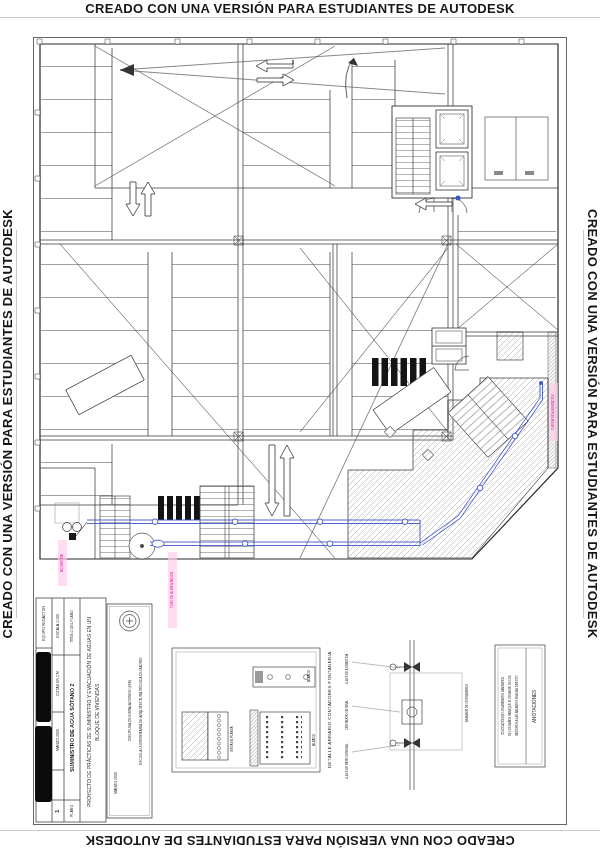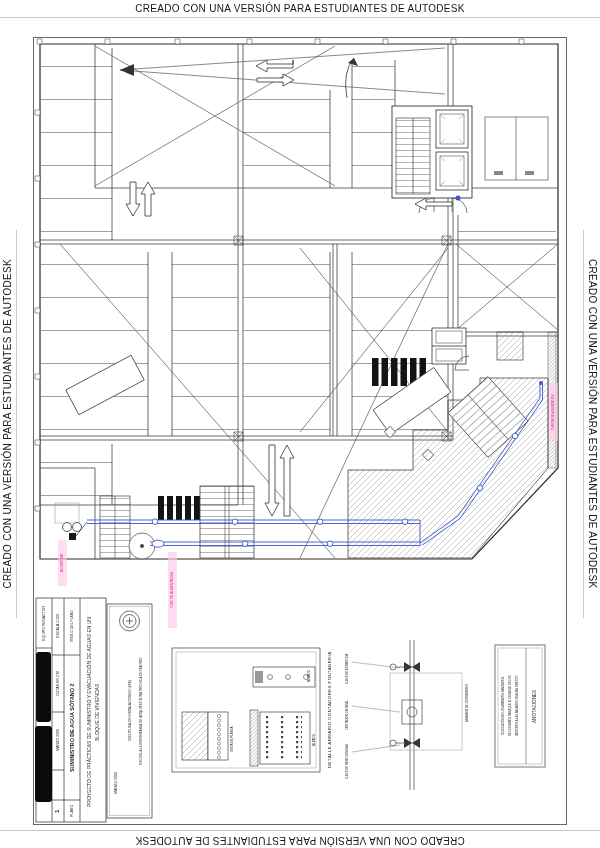--- a/index.html
+++ b/index.html
@@ -3,21 +3,21 @@
 <meta charset="utf-8">
 <style>
   html,body{margin:0;padding:0;background:#fff;}
   #sheet{position:relative;width:600px;height:848px;background:#ffffff;overflow:hidden;
          font-family:"Liberation Sans",sans-serif;}
   svg{position:absolute;left:0;top:0;}
   .t{position:absolute;color:#1e1e1e;line-height:1.25;display:flex;align-items:center;
      justify-content:center;text-align:center;}
   .vtext{writing-mode:vertical-rl;transform:rotate(180deg);}
   .vdown{writing-mode:vertical-rl;}
-  .wm{font-weight:normal;color:#161616;letter-spacing:.3px;font-size:10px;}
+  .wm{font-weight:bold;color:#161616;letter-spacing:.3px;font-size:13px;}
   .rule{position:absolute;background:#c9c9c9;}
   .pink{color:#d6188f;background:rgba(255,201,232,.65);}
   .blk{position:absolute;background:#0b0b0b;border-radius:3px;}
 </style>
 </head>
 <body>
 
 <div id="sheet">
 
   <div class="rule" style="top:17px;left:0;width:600px;height:1px;"></div>

